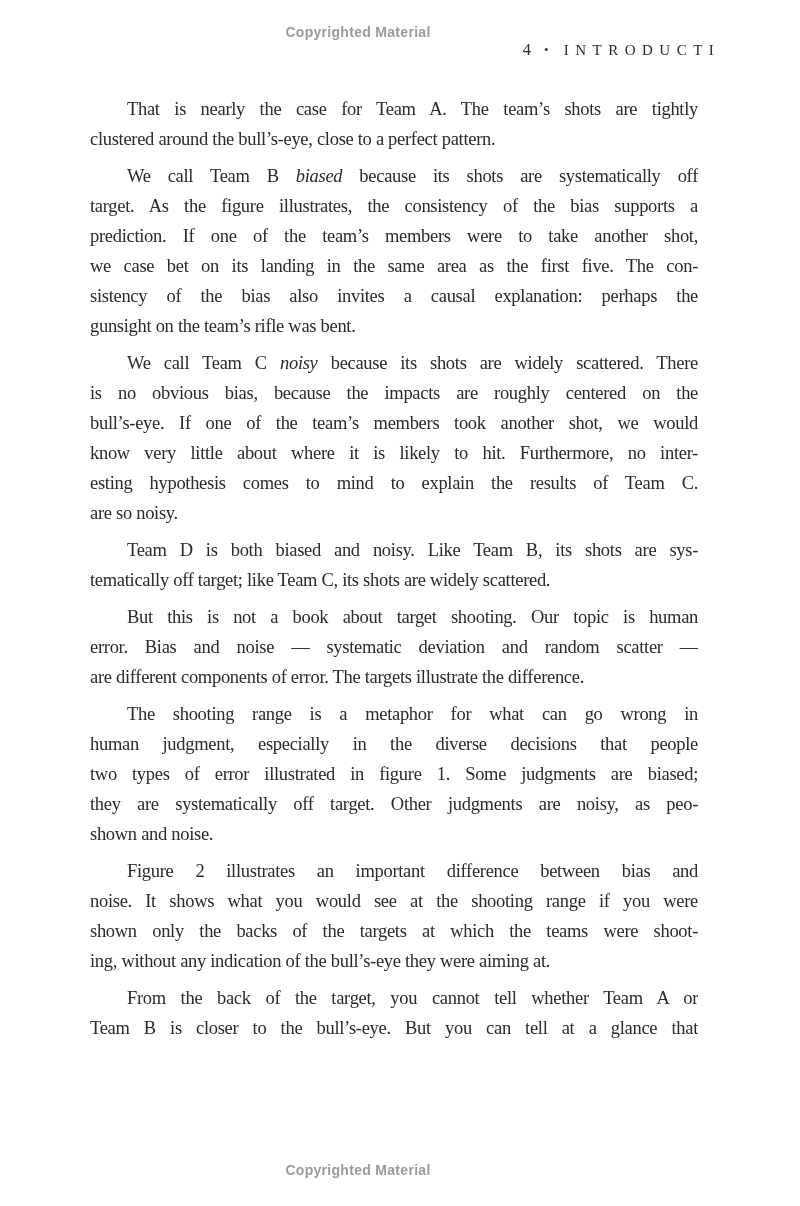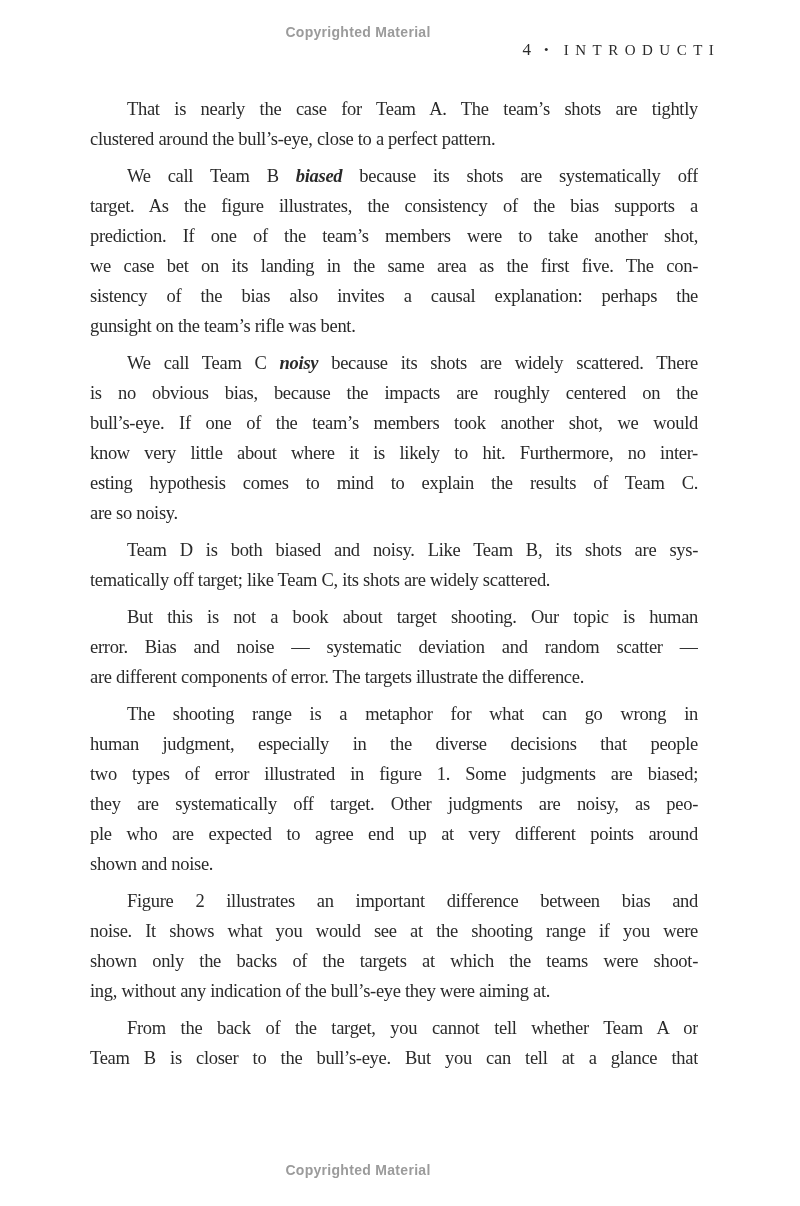--- a/index.html
+++ b/index.html
@@ -60,21 +60,21 @@
   }
   .paragraph { margin: 7px; }
   .line {
     height: 30px;
     overflow: hidden;
     text-align: justify;
     text-align-last: justify;
   }
   .line.first { text-indent: 37px; }
   .line.last { text-align-last: auto; }
-  .line i { font-style: italic; font-weight: bold; }
+  .line i { font-style: italic; }
 </style>
 </head>
 <body>
 
 <div class="page">
 
   <div class="watermark top">Copyrighted Material</div>
 
   <div class="running-head">
     <span class="pagenum">4</span><span class="bullet">•</span><span class="section">INTRODUCTION</span>
@@ -108,21 +108,20 @@
       <div class="paragraph">
         <div class="line first">But this is not a book about target shooting. Our topic is human</div>
         <div class="line">error. Bias and noise — systematic deviation and random scatter —</div>
         <div class="line last">are different components of error. The targets illustrate the difference.</div>
       </div>
       <div class="paragraph">
         <div class="line first">The shooting range is a metaphor for what can go wrong in</div>
         <div class="line">human judgment, especially in the diverse decisions that people</div>
         <div class="line">two types of error illustrated in figure 1. Some judgments are biased;</div>
         <div class="line">they are systematically off target. Other judgments are noisy, as peo-</div>
-        <div class="line">ple who are expected to agree end up at very different points around</div>
         <div class="line last">shown and noise.</div>
       </div>
       <div class="paragraph">
         <div class="line first">Figure 2 illustrates an important difference between bias and</div>
         <div class="line">noise. It shows what you would see at the shooting range if you were</div>
         <div class="line">shown only the backs of the targets at which the teams were shoot-</div>
         <div class="line last">ing, without any indication of the bull’s-eye they were aiming at.</div>
       </div>
       <div class="paragraph">
         <div class="line first">From the back of the target, you cannot tell whether Team A or</div>

